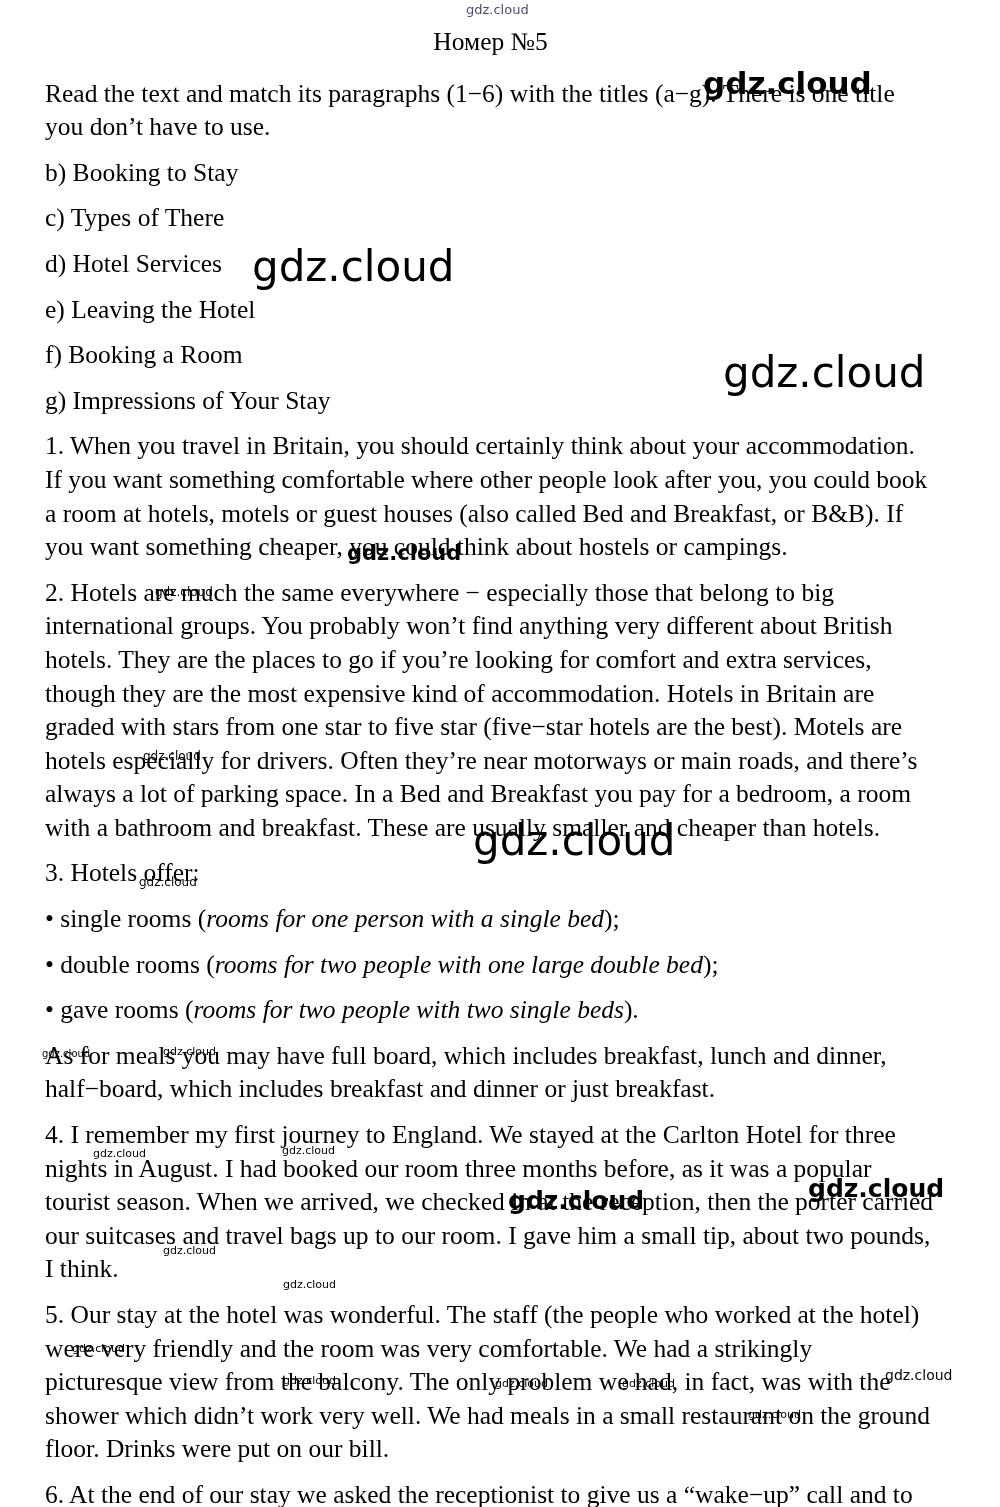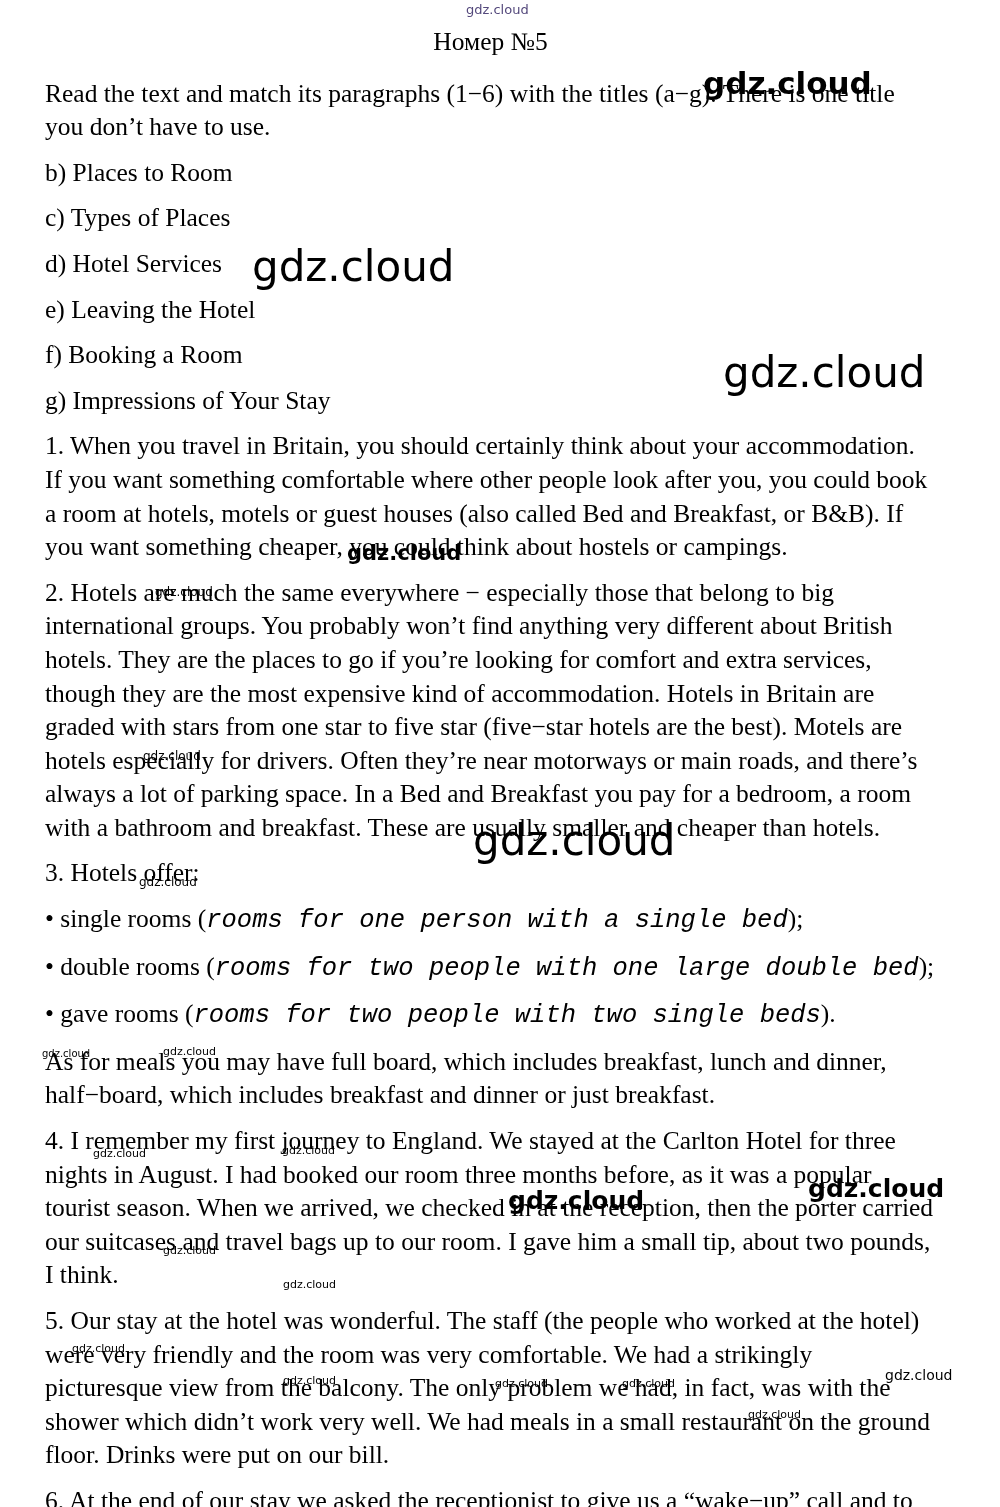--- a/index.html
+++ b/index.html
@@ -20,21 +20,21 @@
     font-size: 25.5px;
     line-height: 33.6px;
   }
   .doc-title {
     font-size: 25.5px;
     font-weight: 400;
     text-align: center;
     margin: 0 0 18px 0;
   }
   p { margin: 12px; padding: 0; }
-  .bullet-line i { font-style: italic; font-family: Liberation Mono, monospace; }
+  .bullet-line i { font-style: italic; }
   .watermark-layer {
     position: absolute;
     inset: 0;
     pointer-events: none;
     z-index: 5;
     border-radius: 7px;
   }
   .wm {
     position: absolute;
     font-family: "DejaVu Sans", "Liberation Sans", sans-serif;
@@ -71,22 +71,22 @@
     <span class="wm" style="left: 885px; top: 1368px; font-size: 14px; font-weight: 400; color: rgb(0, 0, 0);">gdz.cloud</span>
     <span class="wm" style="left: 748px; top: 1409px; font-size: 11px; font-weight: 400; color: rgb(0, 0, 0);">gdz.cloud</span>
   </div>
 
 <div class="content">
 
   <h1 class="doc-title">Номер №5</h1>
 
   <p>Read the text and match its paragraphs (1−6) with the titles (a−g). There is one title you don’t have to use.</p>
 
-  <p>b) Places to Room</p>
-  <p>c) Types of Places</p>
+  <p>b) Booking to Stay</p>
+  <p>c) Types of There</p>
   <p>d) Hotel Services</p>
   <p>e) Leaving the Hotel</p>
   <p>f) Booking a Room</p>
   <p>g) Impressions of Your Stay</p>
 
   <p>1. When you travel in Britain, you should certainly think about your accommodation. If you want something comfortable where other people look after you, you could book a room at hotels, motels or guest houses (also called Bed and Breakfast, or B&amp;B). If you want something cheaper, you could think about hostels or campings.</p>
   <p>2. Hotels are much the same everywhere − especially those that belong to big international groups. You probably won’t find anything very different about British hotels. They are the places to go if you’re looking for comfort and extra services, though they are the most expensive kind of accommodation. Hotels in Britain are graded with stars from one star to five star (five−star hotels are the best). Motels are hotels especially for drivers. Often they’re near motorways or main roads, and there’s always a lot of parking space. In a Bed and Breakfast you pay for a bedroom, a room with a bathroom and breakfast. These are usually smaller and cheaper than hotels.</p>
 
   <p>3. Hotels offer:</p>
 

